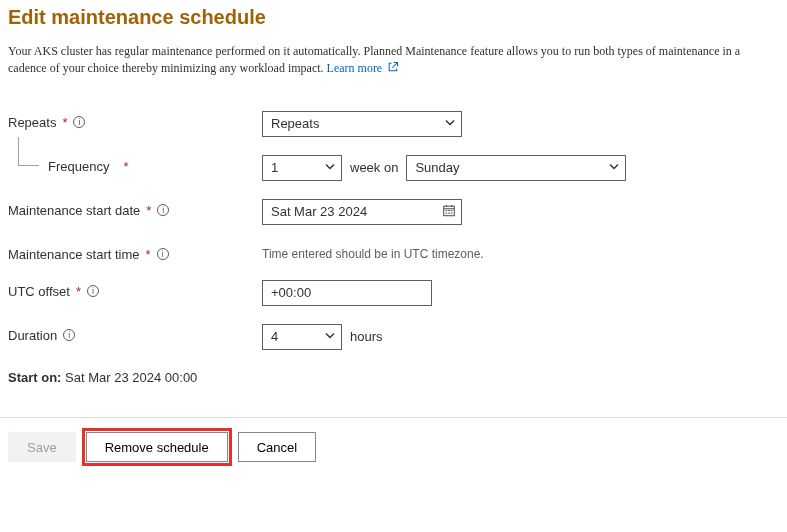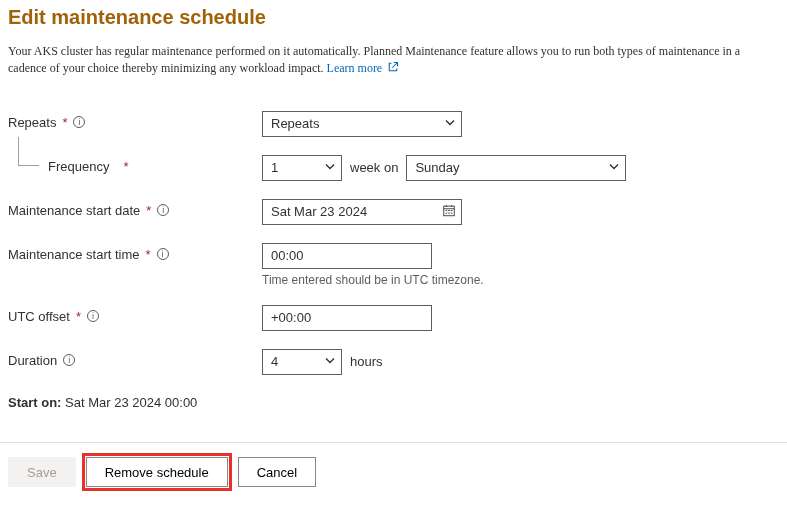--- a/index.html
+++ b/index.html
@@ -238,25 +238,20 @@
     </div>
   </div>
 
   <div class="form-row">
     <div class="form-label">
       <span>Maintenance start time</span>
       <span class="req">*</span>
       <span class="info-icon">i</span>
     </div>
     <div class="control-col">
-      <div class="input-wrap w-170">
-        <div class="pseudo-input" style="padding-right:8px;">
-            <span>00:00</span>
-          </div>
-      </div>
       <div class="helper">Time entered should be in UTC timezone.</div>
     </div>
   </div>
 
   <div class="form-row">
     <div class="form-label">
       <span>UTC offset</span>
       <span class="req">*</span>
       <span class="info-icon">i</span>
     </div>

